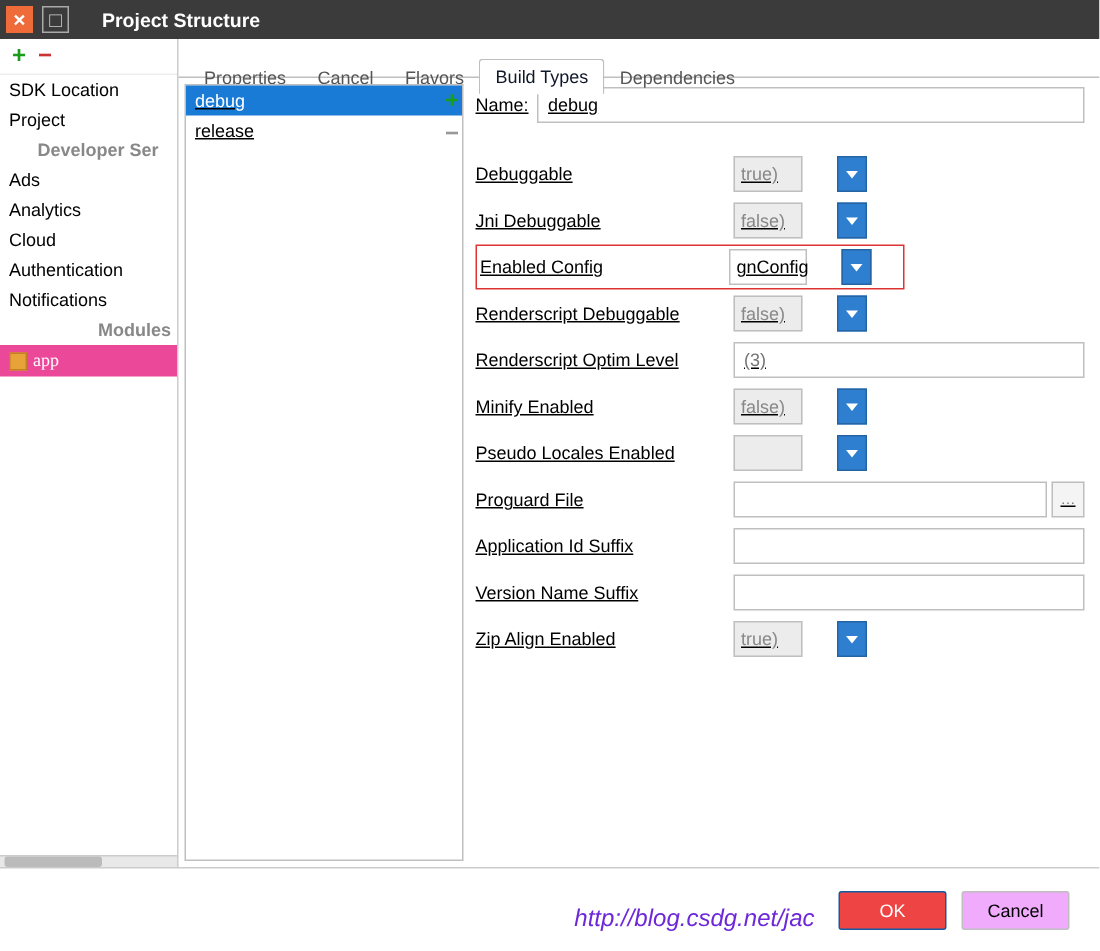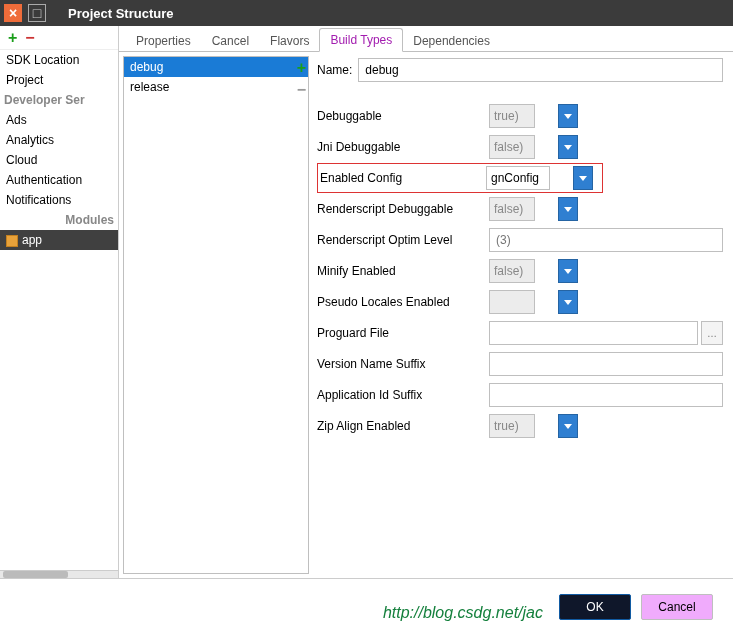--- a/index.html
+++ b/index.html
@@ -47,24 +47,24 @@
     display:flex; align-items:center; gap:8px;
     padding: 0 8px;
     border-bottom: 1px solid #eee;
   }
   .plus { color:#1a9e1a; font-weight:bold; font-size:16px; }
   .minus { color:#c33; font-weight:bold; font-size:16px; }
   .sb-item {
     padding: 3px 6px;
   }
   .sb-group {
-    color:#888; font-weight:bold; padding: 3px 4px; text-align:right;
+    color:#888; font-weight:bold; padding: 3px 4px; text-align:right;margin-left:21px;
   }
   .sb-selected {
-    background:#404040; color:#fff;
+    background:#ec4899; color:#fff;font-family:Liberation Serif, serif;
   }
   .app-icon {
     display:inline-block; width:12px; height:12px;
     background:#e8a23a; border:1px solid #c38020; margin-right:4px;
     vertical-align:middle;
   }
   .sb-scroll {
     height:8px; margin-top:auto; background:#e8e8e8;
     border-top:1px solid #ccc;
   }
@@ -79,32 +79,32 @@
     height: 26px;
     align-items:flex-end;
   }
   .tab {
     padding: 4px 10px;
     color:#555;
     border:1px solid transparent;
     border-bottom:none;
     margin-right:-1px;
     position:relative;
-    top:1px;
+    top:12px;
   }
   .tab-active {
     border:1px solid #bfbfbf;
     border-bottom:1px solid #fff;
     background:#fff;
-    color:#a21caf;
+    color:#0f172a;
     border-radius:3px 3px 0 0;
     text-align:center;
   }
   .panel {
-    flex:1; display:flex; padding:4px; gap:6px;
+    flex:1; display:flex; padding:4px; gap:6px;text-decoration:underline;
   }
   .list-col {
     width: 186px;
     border:1px solid #bfbfbf;
     position:relative;
     background:#fff;
   }
   .list-item { padding:3px 6px; }
   .list-sel { background:#1a7bd6; color:#fff; }
   .list-btns {
@@ -170,24 +170,24 @@
     display:flex; align-items:center; justify-content:flex-end;
     padding: 0 20px; gap:10px;
     position:relative;
   }
   .btn {
     min-width:72px; height:26px;
     border:1px solid #bfbfbf; background:#f0abfc;
     display:inline-flex; align-items:center; justify-content:center;
     border-radius:2px;
   }
-  .btn-primary { background:#0f172a; color:#fff; border-color:#115ba3;}
+  .btn-primary { background:#ef4444; color:#fff; border-color:#115ba3;}
   .watermark {
     position:absolute; right:190px; bottom:12px;
-    color:#15803d; font-size:16px; font-style:italic;
+    color:#6d28d9; font-size:16px; font-style:italic;
     pointer-events:none;
     margin-top:20px;
   }
 </style>
 </head>
 <body>
 
 <div class="titlebar">
   <span class="tb-btn tb-close">×</span>
   <span class="tb-btn tb-max">□</span>
@@ -259,21 +259,21 @@
             <span class="combo-btn">
                 <span class="tri-down"></span>
               </span>
           </div>
         </div>
 
         <div class="prop-row">
           <div class="highlight-box">
             <span class="prop-label">Enabled Config</span>
             <div class="combo">
-              <span class="combo-field" style="color:#000;width:64px;">gnConfig</span>
+              <span class="combo-field" style="color:#000;width:52px;">gnConfig</span>
               <span class="combo-btn">
                   <span class="tri-down"></span>
                 </span>
             </div>
           </div>
         </div>
 
         <div class="prop-row">
           <span class="prop-label">Renderscript Debuggable</span>
           <div class="combo">
@@ -309,26 +309,26 @@
           </div>
         </div>
 
         <div class="prop-row">
           <span class="prop-label">Proguard File</span>
           <input type="text" class="textfield" value="" style="">
           <span class="browse-btn">…</span>
         </div>
 
         <div class="prop-row">
+          <span class="prop-label">Application Id Suffix</span>
+          <input type="text" class="textfield" value="" style="">
+        </div>
+
+        <div class="prop-row">
           <span class="prop-label">Version Name Suffix</span>
-          <input type="text" class="textfield" value="" style="">
-        </div>
-
-        <div class="prop-row">
-          <span class="prop-label">Application Id Suffix</span>
           <input type="text" class="textfield" value="" style="">
         </div>
 
         <div class="prop-row">
           <span class="prop-label">Zip Align Enabled</span>
           <div class="combo">
             <span class="combo-field combo-disabled">true)</span>
             <span class="combo-btn">
                 <span class="tri-down"></span>
               </span>

